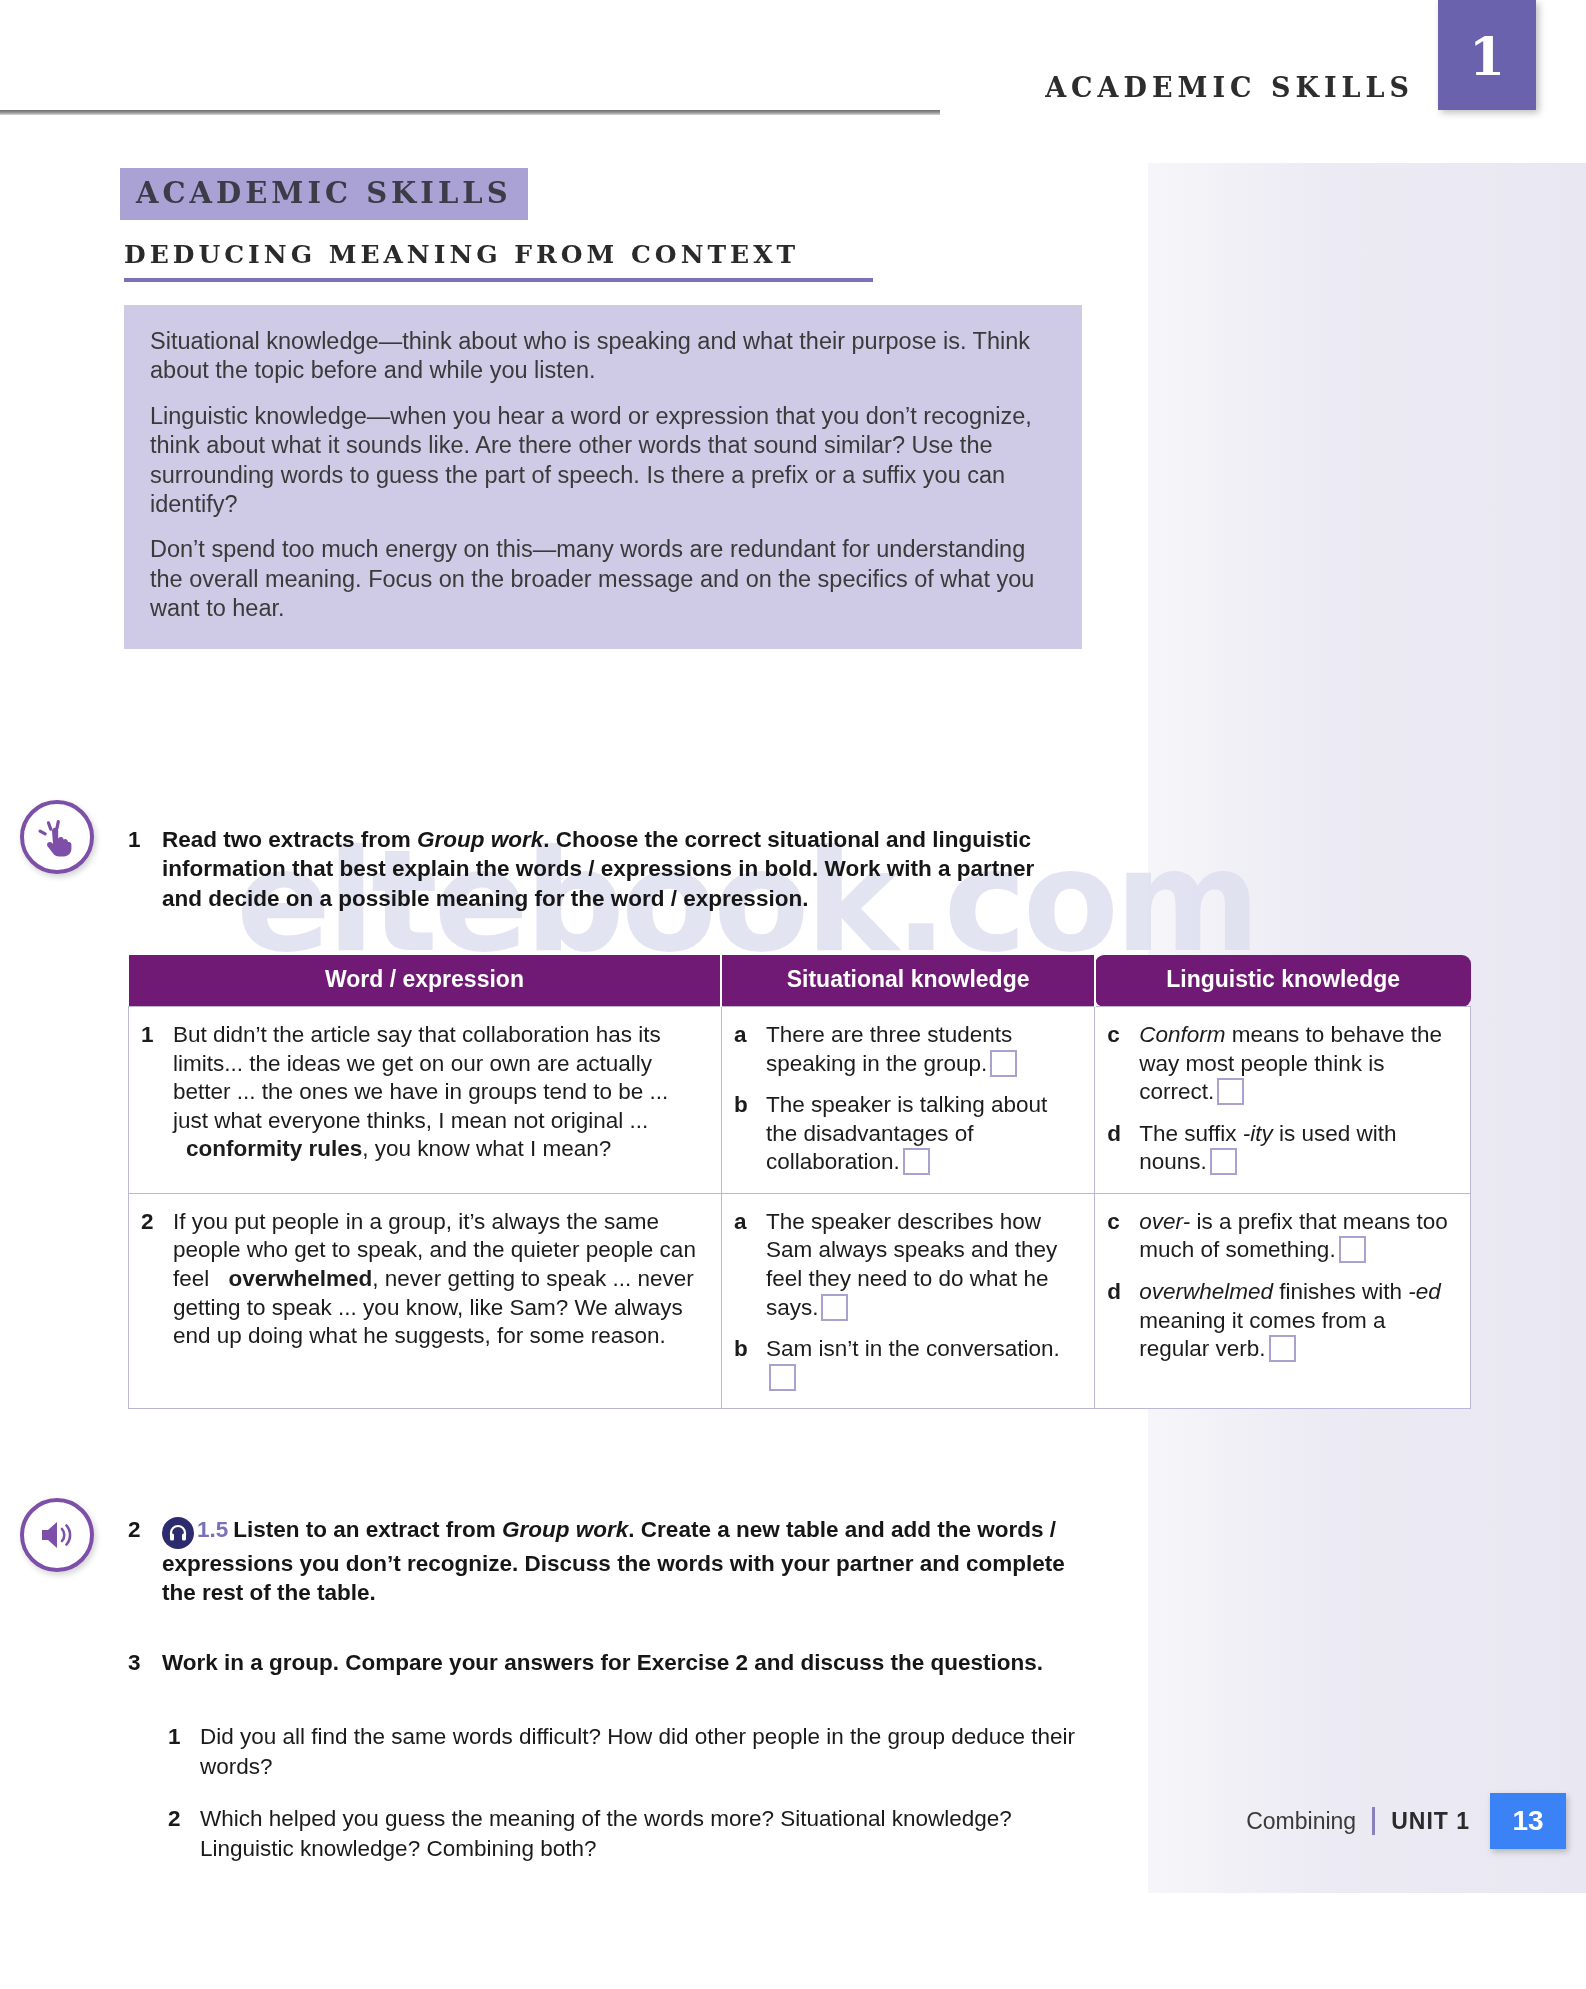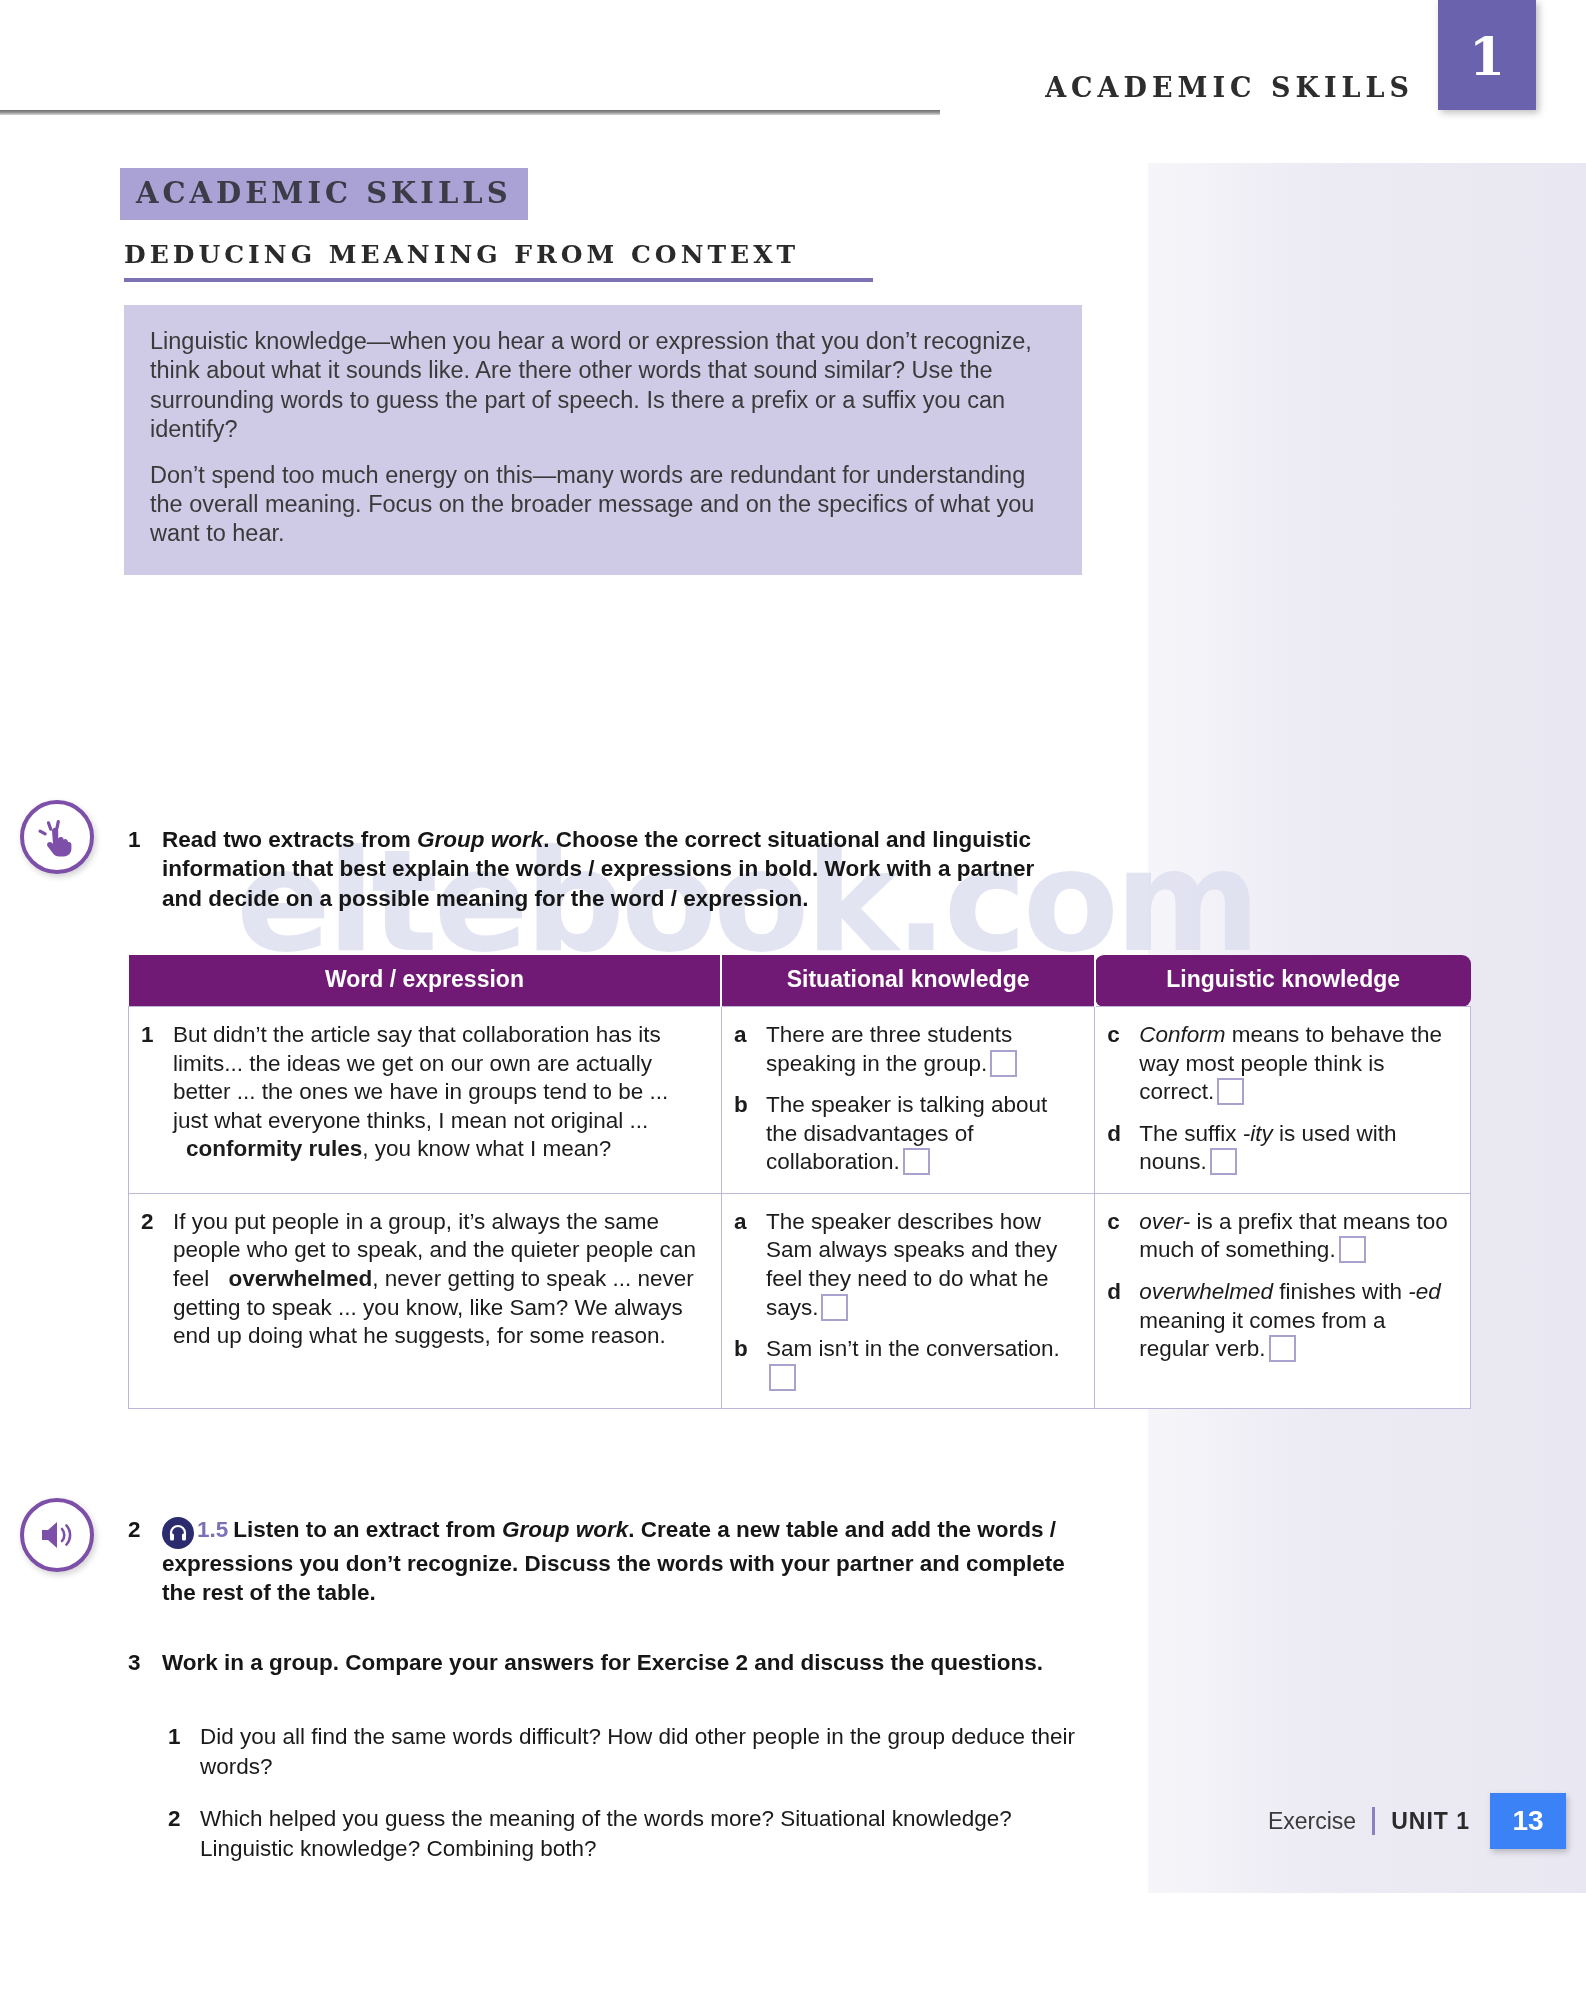--- a/index.html
+++ b/index.html
@@ -296,20 +296,21 @@
   <div class="hdr-title">ACADEMIC SKILLS</div>
   <div class="hdr-unitbox">
     <span>1</span>
   </div>
 
   <div class="sec-badge">ACADEMIC SKILLS</div>
   <div class="sec-sub">DEDUCING MEANING FROM CONTEXT</div>
   <div class="sec-sub-rule"></div>
 
   <div class="intro" id="intro-box">
+      <p>Situational knowledge—think about who is speaking and what their purpose is. Think about the topic before and while you listen.</p>
       <p>Linguistic knowledge—when you hear a word or expression that you don’t recognize, think about what it sounds like. Are there other words that sound similar? Use the surrounding words to guess the part of speech. Is there a prefix or a suffix you can identify?</p>
       <p>Don’t spend too much energy on this—many words are redundant for understanding the overall meaning. Focus on the broader message and on the specifics of what you want to hear.</p>
     </div>
 
   <div class="watermark">eltebook.com</div>
 
   <div class="ico-circle" id="icon-hand">
     <svg width="42" height="42" viewBox="0 0 42 42" aria-hidden="true">
       <g fill="#7d4fa8">
         <rect x="12" y="5" width="3.2" height="10" rx="1.6" transform="rotate(-20 13.6 10)"></rect>
@@ -431,21 +432,21 @@
         <div class="n">1</div>
         <div>Did you all find the same words difficult? How did other people in the group deduce their words?</div>
       </div>
       <div class="subq-item">
         <div class="n">2</div>
         <div>Which helped you guess the meaning of the words more? Situational knowledge? Linguistic knowledge? Combining both?</div>
       </div>
     </div>
 
   <div class="footer">
-    <span class="gathering">Exercise</span>
+    <span class="gathering">Combining</span>
     <span class="divider"></span>
     <span class="unit">UNIT 1</span>
   </div>
   <div class="pagebox">
     <span>13</span>
   </div>
 
 </div>
 
 </body></html>

